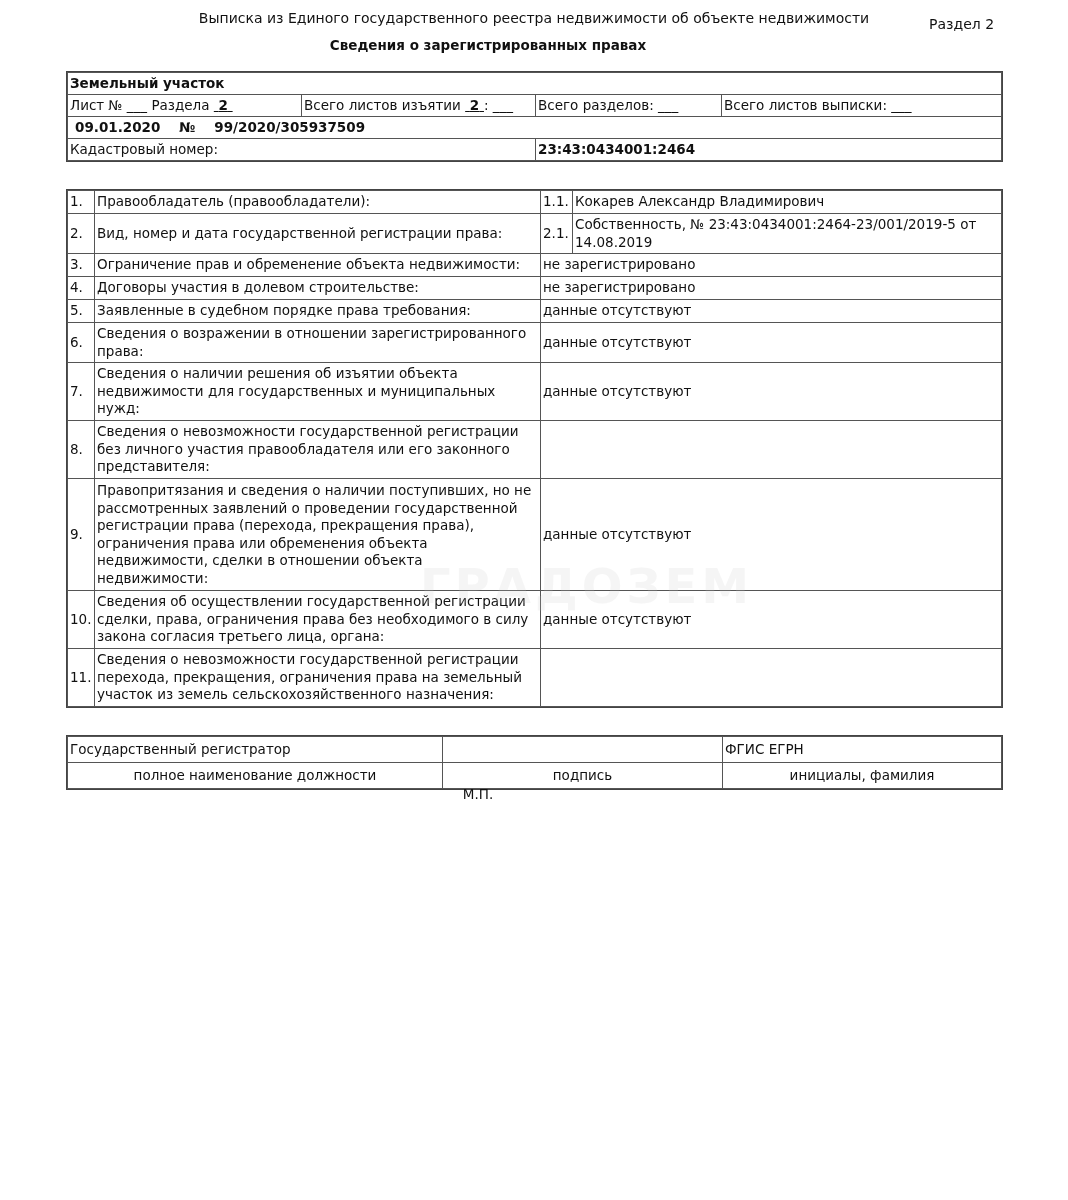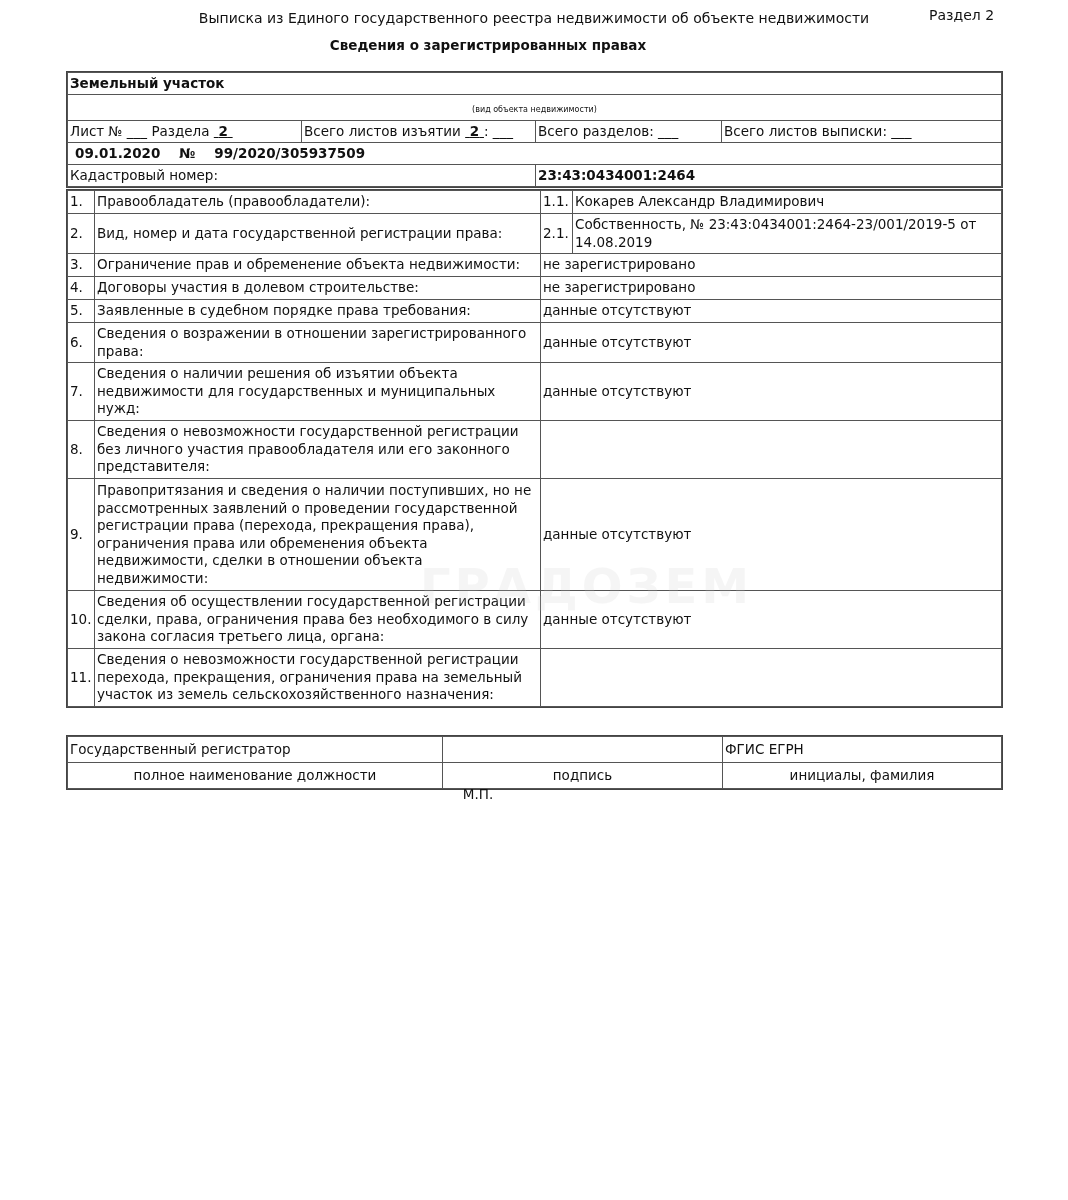--- a/index.html
+++ b/index.html
@@ -1,18 +1,18 @@
 <!DOCTYPE html>
 <html><head>
 <meta charset="utf-8">
 <style>
   html, body { margin:0; padding:0; background:#ffffff; }
   body { width:1068px; height:1200px; position:relative; overflow:hidden;
          font-family:"DejaVu Sans", sans-serif; color:#111; font-size:13.5px; }
-  .section-label { position:absolute; top:7px; left:929px; font-size:14px; }
+  .section-label { position:absolute; top:16px; left:929px; font-size:14px; }
   .title1 { position:absolute; top:10px; left:0; width:1068px; text-align:center; font-size:14px; }
   .title2 { position:absolute; top:37px; left:0; width:976px; text-align:center; font-size:13.5px; font-weight:bold; }
   table { border-collapse:collapse; position:absolute; left:67px; width:934px; table-layout:fixed; }
   td { border:1px solid #555; padding:0 2px; vertical-align:middle; line-height:17.5px; }
   .outer { outline:1.5px solid #444; }
   #top-table { top:72px; }
   #top-table td { height:21px; }
   .bold { font-weight:bold; }
   .tiny { font-size:8px; text-align:center; height:21px; padding-top:4px; }
   .u { text-decoration:underline; font-weight:bold; }
@@ -35,23 +35,20 @@
 <table id="top-table" class="outer">
   <colgroup>
       <col style="width:234px">
       <col style="width:234px">
       <col style="width:186px">
       <col style="width:280px">
     </colgroup>
   <tbody>
       <tr>
         <td colspan="4" class="bold">Земельный участок</td>
-      </tr>
-  <tr>
-        <td colspan="4" class="tiny">(вид объекта недвижимости)</td>
       </tr>
   <tr>
     <td><span>Лист № ___ Раздела</span> <span class="u">&nbsp;<span>2</span>&nbsp;</span></td>
     <td><span>Всего листов изъятии</span> <span class="u">&nbsp;<span>2</span>&nbsp;</span><span>: ___</span></td>
     <td>Всего разделов: ___</td>
     <td>Всего листов выписки: ___</td>
   </tr>
   <tr>
         <td colspan="4" class="bold" style="padding-left:7px">
     <span>09.01.2020</span>&nbsp;&nbsp;&nbsp;&nbsp;<span>№</span>&nbsp;&nbsp;&nbsp;&nbsp;<span>99/2020/305937509</span>

